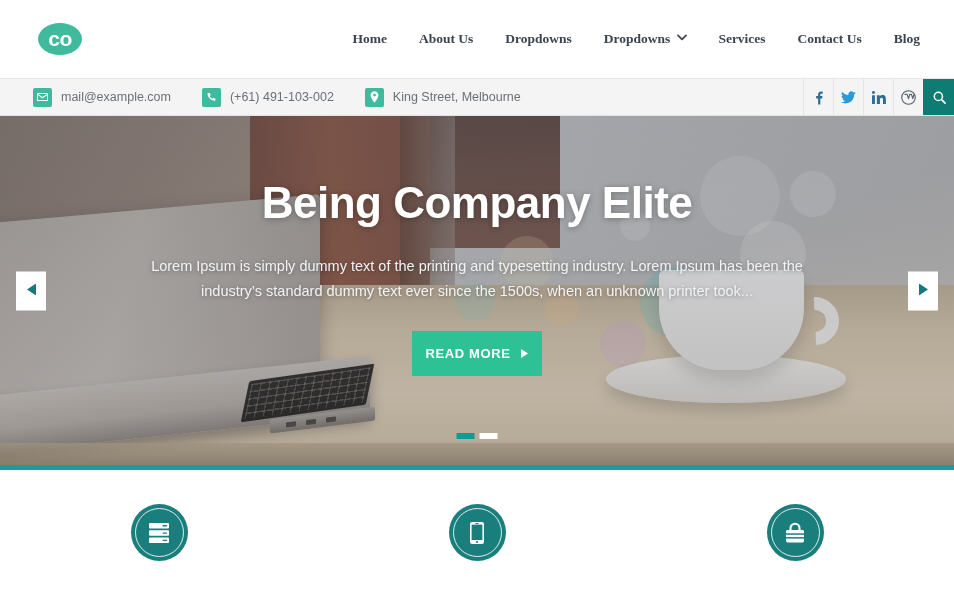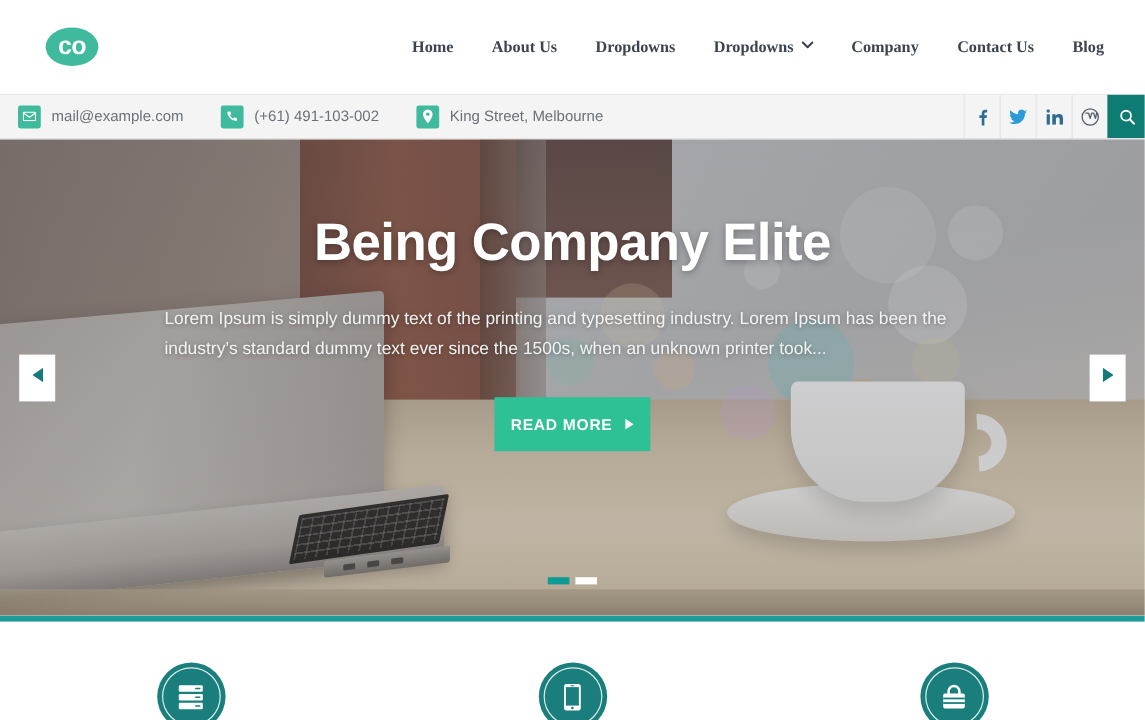--- a/index.html
+++ b/index.html
@@ -45,21 +45,21 @@
   .chev svg{ display:block; }
 
   
   .topbar{
     height:38px; background:#f4f4f4;
     border-top:1px solid #e6e6e6;
     border-bottom:1px solid #e2e2e2;
     display:flex; align-items:stretch; justify-content:space-between;
     position:relative; z-index:15;
   }
-  .contacts{ display:flex; align-items:center; padding-left:15px; gap:0; }
+  .contacts{ display:flex; align-items:center; padding-left:33px; gap:0; }
   .contact{ display:flex; align-items:center; margin-right:31px; }
   .cicon{
     width:19px; height:19px; background:#3fba9c; border-radius:2px;
     display:flex; align-items:center; justify-content:center;
     margin-right:9px; flex:none;
   }
   .cicon svg{ display:block; }
   .ctext{ font-size:12.5px; color:#6b7078; white-space:nowrap; }
 
   .socials{ display:flex; align-items:stretch; }
@@ -68,21 +68,21 @@
     border-left:1px solid #e4e4e4; cursor:pointer; background:#f4f4f4;
   }
   .soc:last-child{ border-right:0; }
   .soc svg{ display:block; }
   .soc.search{
     background:#0f7c74; width:31px; border-left:1px solid #0f7c74;
   }
 
   
   .hero{
-    position:relative; height:402px; overflow:hidden;
+    position:relative; height:354px; overflow:hidden;
     border-bottom:5px solid #1b9c99;
   }
   .hero-bg{ position:absolute; inset:0; }
 
   
   .bg-base{
     position:absolute; inset:0;
     background:
       linear-gradient(to bottom, #cfc9c4 0%, #c9c2bb 40%, #cdbfae 60%, #d8cab4 100%);
   }
@@ -176,21 +176,21 @@
     position:relative; z-index:5; height:100%;
     display:flex; flex-direction:column; align-items:center;
     padding-top:64px;
   }
   .hero-title{
     font-size:44px; font-weight:bold; color:#ffffff;
     letter-spacing:-0.5px; text-shadow:0 1px 6px rgba(0,0,0,.30);
     line-height:1.05;
   }
   .hero-sub{
-    margin-top:28px; width:680px; text-align:left;
+    margin-top:28px; width:680px; text-align:center;
     font-size:14.5px; line-height:1.72; color:#f2f3f4;
     text-shadow:0 1px 4px rgba(0,0,0,.35);
   }
   .read-more{
     margin-top:27px; background:#2fc196; color:#ffffff;
     font-size:13px; font-weight:bold; letter-spacing:.6px;
     padding:15px 14px; border:0; cursor:pointer;
     display:inline-flex; align-items:center; gap:11px;
   }
   .rm-arrow{ display:inline-block; }
@@ -252,21 +252,21 @@
     </div>
     <div class="nav-item">
       <span>Dropdowns</span>
       <span class="chev">
         <svg width="10" height="7" viewBox="0 0 10 7">
             <path d="M1 1.4 5 5.4 9 1.4" fill="none" stroke="#3c4450" stroke-width="1.7" stroke-linecap="round" stroke-linejoin="round"></path>
           </svg>
       </span>
     </div>
     <div class="nav-item">
-      <span>Company</span>
+      <span>Services</span>
     </div>
     <div class="nav-item">
       <span>Contact Us</span>
     </div>
     <div class="nav-item">
       <span>Blog</span>
     </div>
   </div>
 </div>
 

